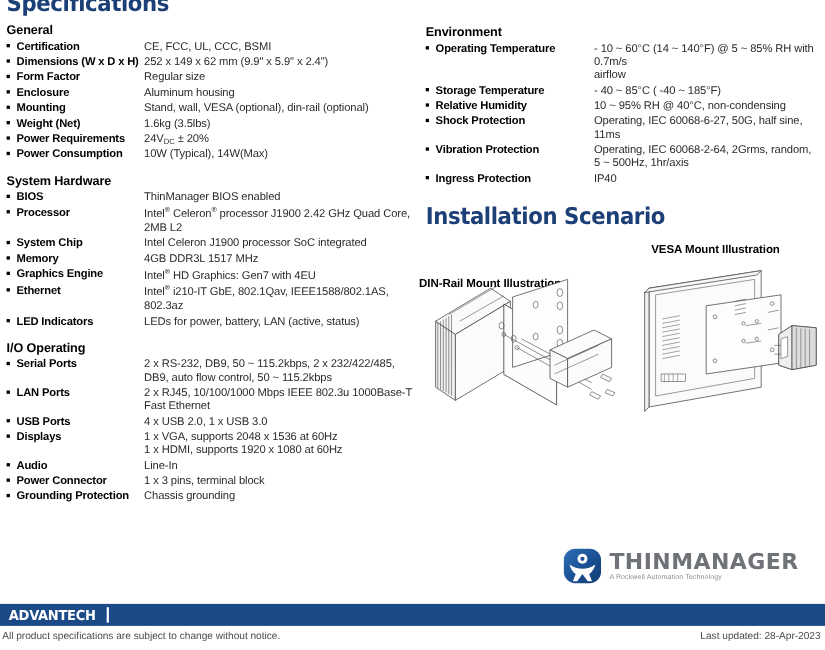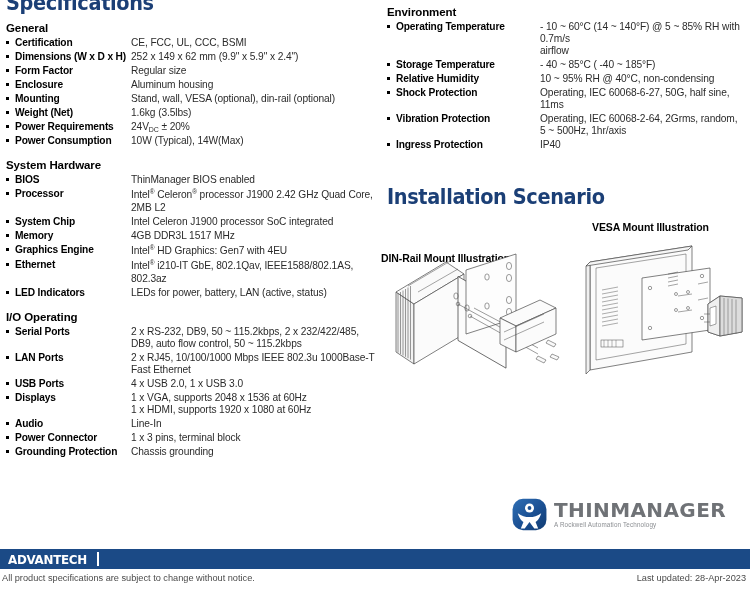--- a/index.html
+++ b/index.html
@@ -25,21 +25,21 @@
   }
   #spec-title {
     position: absolute; left: 6px; top: -9px;
   }
   #install-title {
     position: absolute; left: 387px; top: 185px;
   }
 
   
   .col-left  { position: absolute; left: 6px;   top: 22px; width: 374px; }
-  .col-right { position: absolute; left: 387px; top: 6px; width: 360px; }
+  .col-right { position: absolute; left: 387px; top: 24px; width: 360px; }
 
   .sec-head {
     font-weight: bold;
     font-size: 11.5px;
     color: #000;
     margin-bottom: 3px;
     letter-spacing: -0.1px;
   }
   .sec-gap { height: 10px; }
 

